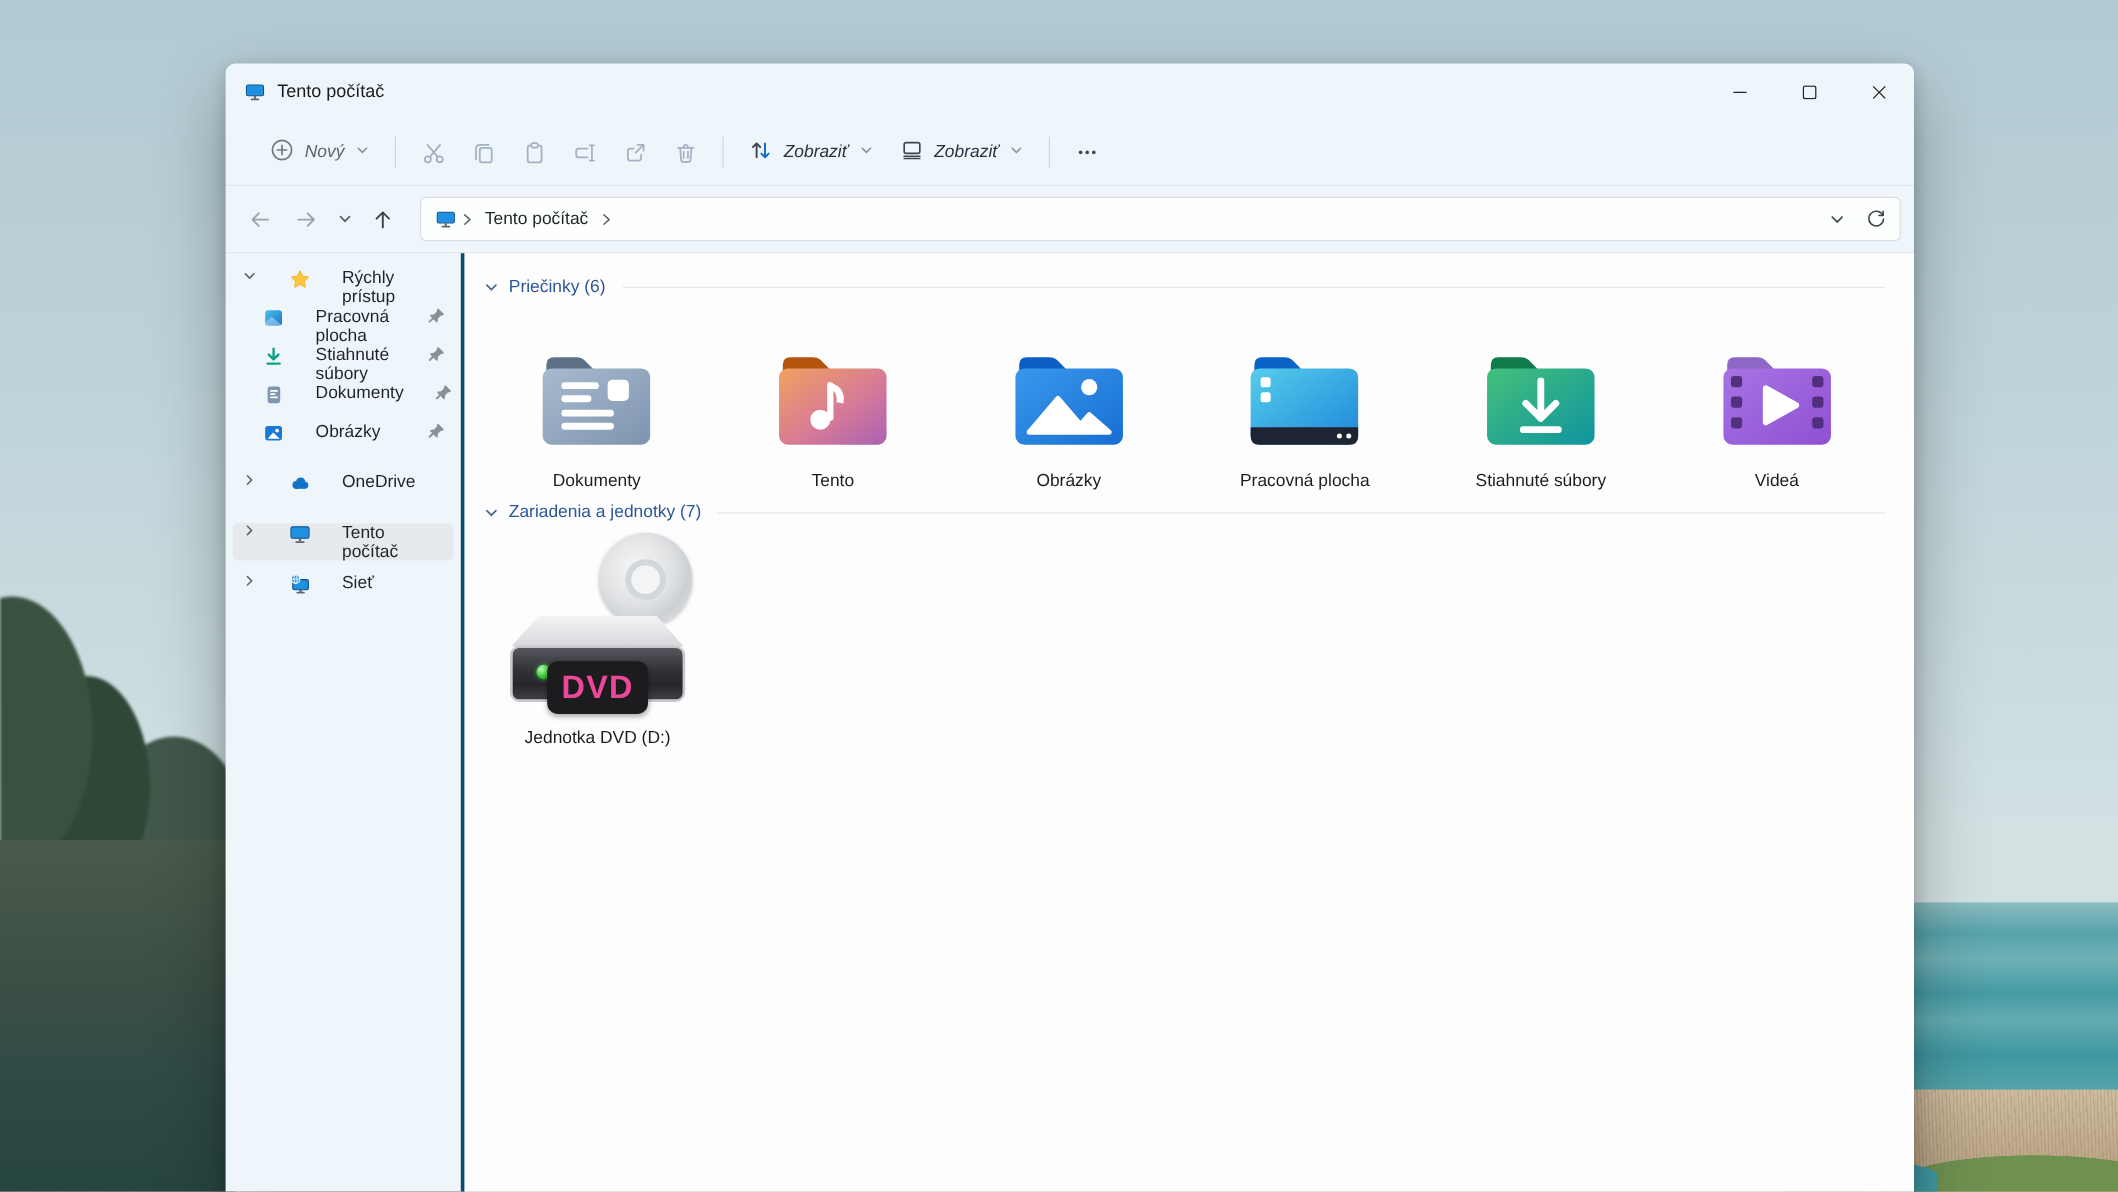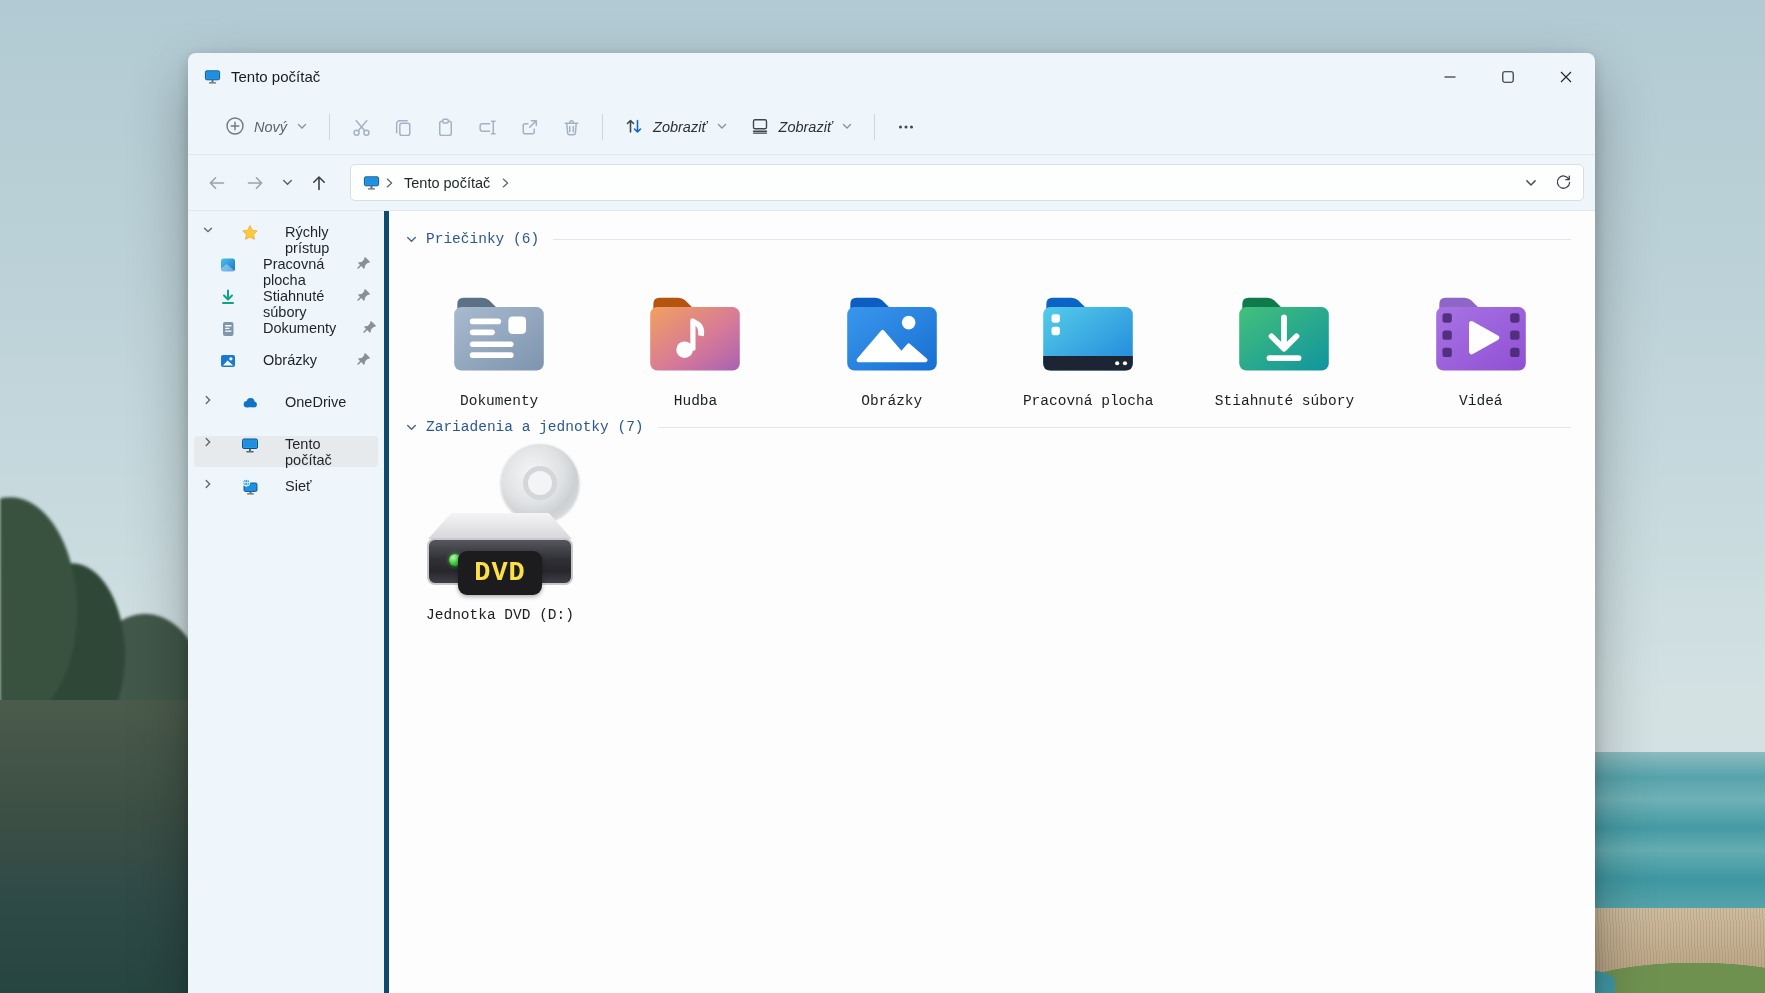--- a/index.html
+++ b/index.html
@@ -73,21 +73,21 @@
   .sidebar { width:196px; flex:none; padding-top:12px; }
   .srow { display:flex; align-items:flex-start; gap:26px; height:31px; margin:1px 6px; padding:0 7px;
     border-radius:4px; font-size:14.5px; color:#1f2328; cursor:pointer; }
   .srow.sel { background:#e7eaec; }
   .srow .twisty { width:14px; display:flex; justify-content:center; flex:none; }
   .srow.child { padding-left:25px; }
   .srow .micon { width:18px; height:18px; display:flex; flex:none; }
   .srow .pin { margin-left:auto; display:flex; flex:none; }
   .sgap { height:9px; }
 
-  .content { flex:1; background:#fdfdfd; border-left:5px solid #0c4a6e; padding:14px 16px 0 12px; overflow:hidden;font-family:Liberation Mono, monospace; }
+  .content { flex:1; background:#fdfdfd; border-left:3px solid #0c4a6e; padding:14px 16px 0 12px; overflow:hidden; }
   .sec { display:flex; align-items:center; height:24px; margin:2px 4px 8px 4px; cursor:pointer; }
   .sec .sec-title { color:#2b5797; font-size:14.5px; margin-left:8px; }
   .sec .rule { flex:1; height:1px; background:#e3e6ea; margin:0 4px 0 14px; }
   .tilerow { display:flex; margin-bottom:6px; }
   .tile { width:198px; display:flex; flex-direction:column; align-items:center; cursor:pointer; border-radius:6px; }
   .tile .icon-wrap { height:116px; display:flex; align-items:flex-end; justify-content:center; }
   .tile .lbl { margin-top:18px; font-size:14.5px; color:#1b1d1f; text-align:center; }
   .dtile .icon-wrap { height:150px; align-items:flex-start; }
   .dtile .lbl { margin-top:10px; }
   .fsvg { width:100px; height:86px; display:block; }
@@ -105,21 +105,21 @@
     background:linear-gradient(180deg,#56565e 0%,#303036 45%,#26262b 72%,#3f3f46 100%); }
   .led { position:absolute; left:20px; top:14px; width:12px; height:12px; border-radius:50%;
     background:radial-gradient(circle at 35% 30%,#b8f7b0,#37c837 55%,#149114);
     box-shadow:0 0 4px rgba(53,193,53,.9); }
   .disc { position:absolute; right:-4px; top:-3px; width:78px; height:78px; border-radius:50%;
     background:radial-gradient(circle at 40% 38%,#f5f6f7,#dfe1e3 45%,#cdd0d3 65%,#d8dadd 80%,#c4c8ca);
     box-shadow:0 1px 3px rgba(0,0,0,.25); }
   .disc::after { content:""; position:absolute; left:50%; top:50%; width:24px; height:24px;
     transform:translate(-50%,-50%); border-radius:50%; background:#f2f4f5; border:5px solid #d4d7d9; }
   .dvd-badge { position:absolute; left:50%; transform:translateX(-50%); bottom:2px; width:84px; height:44px;
-    background:#1c1c1f; border-radius:9px; color:#fde047; font-weight:bold; font-size:27px; letter-spacing:1px;
+    background:#1c1c1f; border-radius:9px; color:#ec4899; font-weight:bold; font-size:27px; letter-spacing:1px;
     display:flex; align-items:center; justify-content:center; box-shadow:0 2px 4px rgba(0,0,0,.3); }
 </style>
 </head>
 <body>
 
 <div class="wp">
   <div class="wp-water"></div>
   <div class="wp-reeds"></div>
   <div class="wp-grass"></div>
   <div class="wp-pond"></div>
@@ -479,21 +479,21 @@
                     </linearGradient>
                   </defs>
               <path d="M8 22 V14 q0-6 6-6 h18 q4 0 6.5 2.5 L47 19 v3 z" fill="#b5540e"></path>
               <rect x="5" y="17" width="86" height="61" rx="7" fill="url(#gmus)"></rect>
               <circle cx="38" cy="58" r="8" fill="#fff"></circle>
               <rect x="43.5" y="28" width="5" height="31" rx="2.5" fill="#fff"></rect>
               <path d="M44 28 c11 2 14 9 12.5 17 l-5.5-1 c1-7.5-2.5-10-7-11 z" fill="#fff"></path>
                 </svg>
           </span>
             </div>
-          <span class="lbl">Hudba</span>
+          <span class="lbl">Tento</span>
         </div>
 
         <div class="tile">
           <div class="icon-wrap">
               <span>
             <svg class="fsvg" viewBox="0 0 96 82">
                   <defs>
                     <linearGradient id="gpic" x1="0" y1="0" x2="1" y2="1">
                       <stop offset="0" stop-color="#3a97ec"></stop>
                       <stop offset="1" stop-color="#176fd2"></stop>

